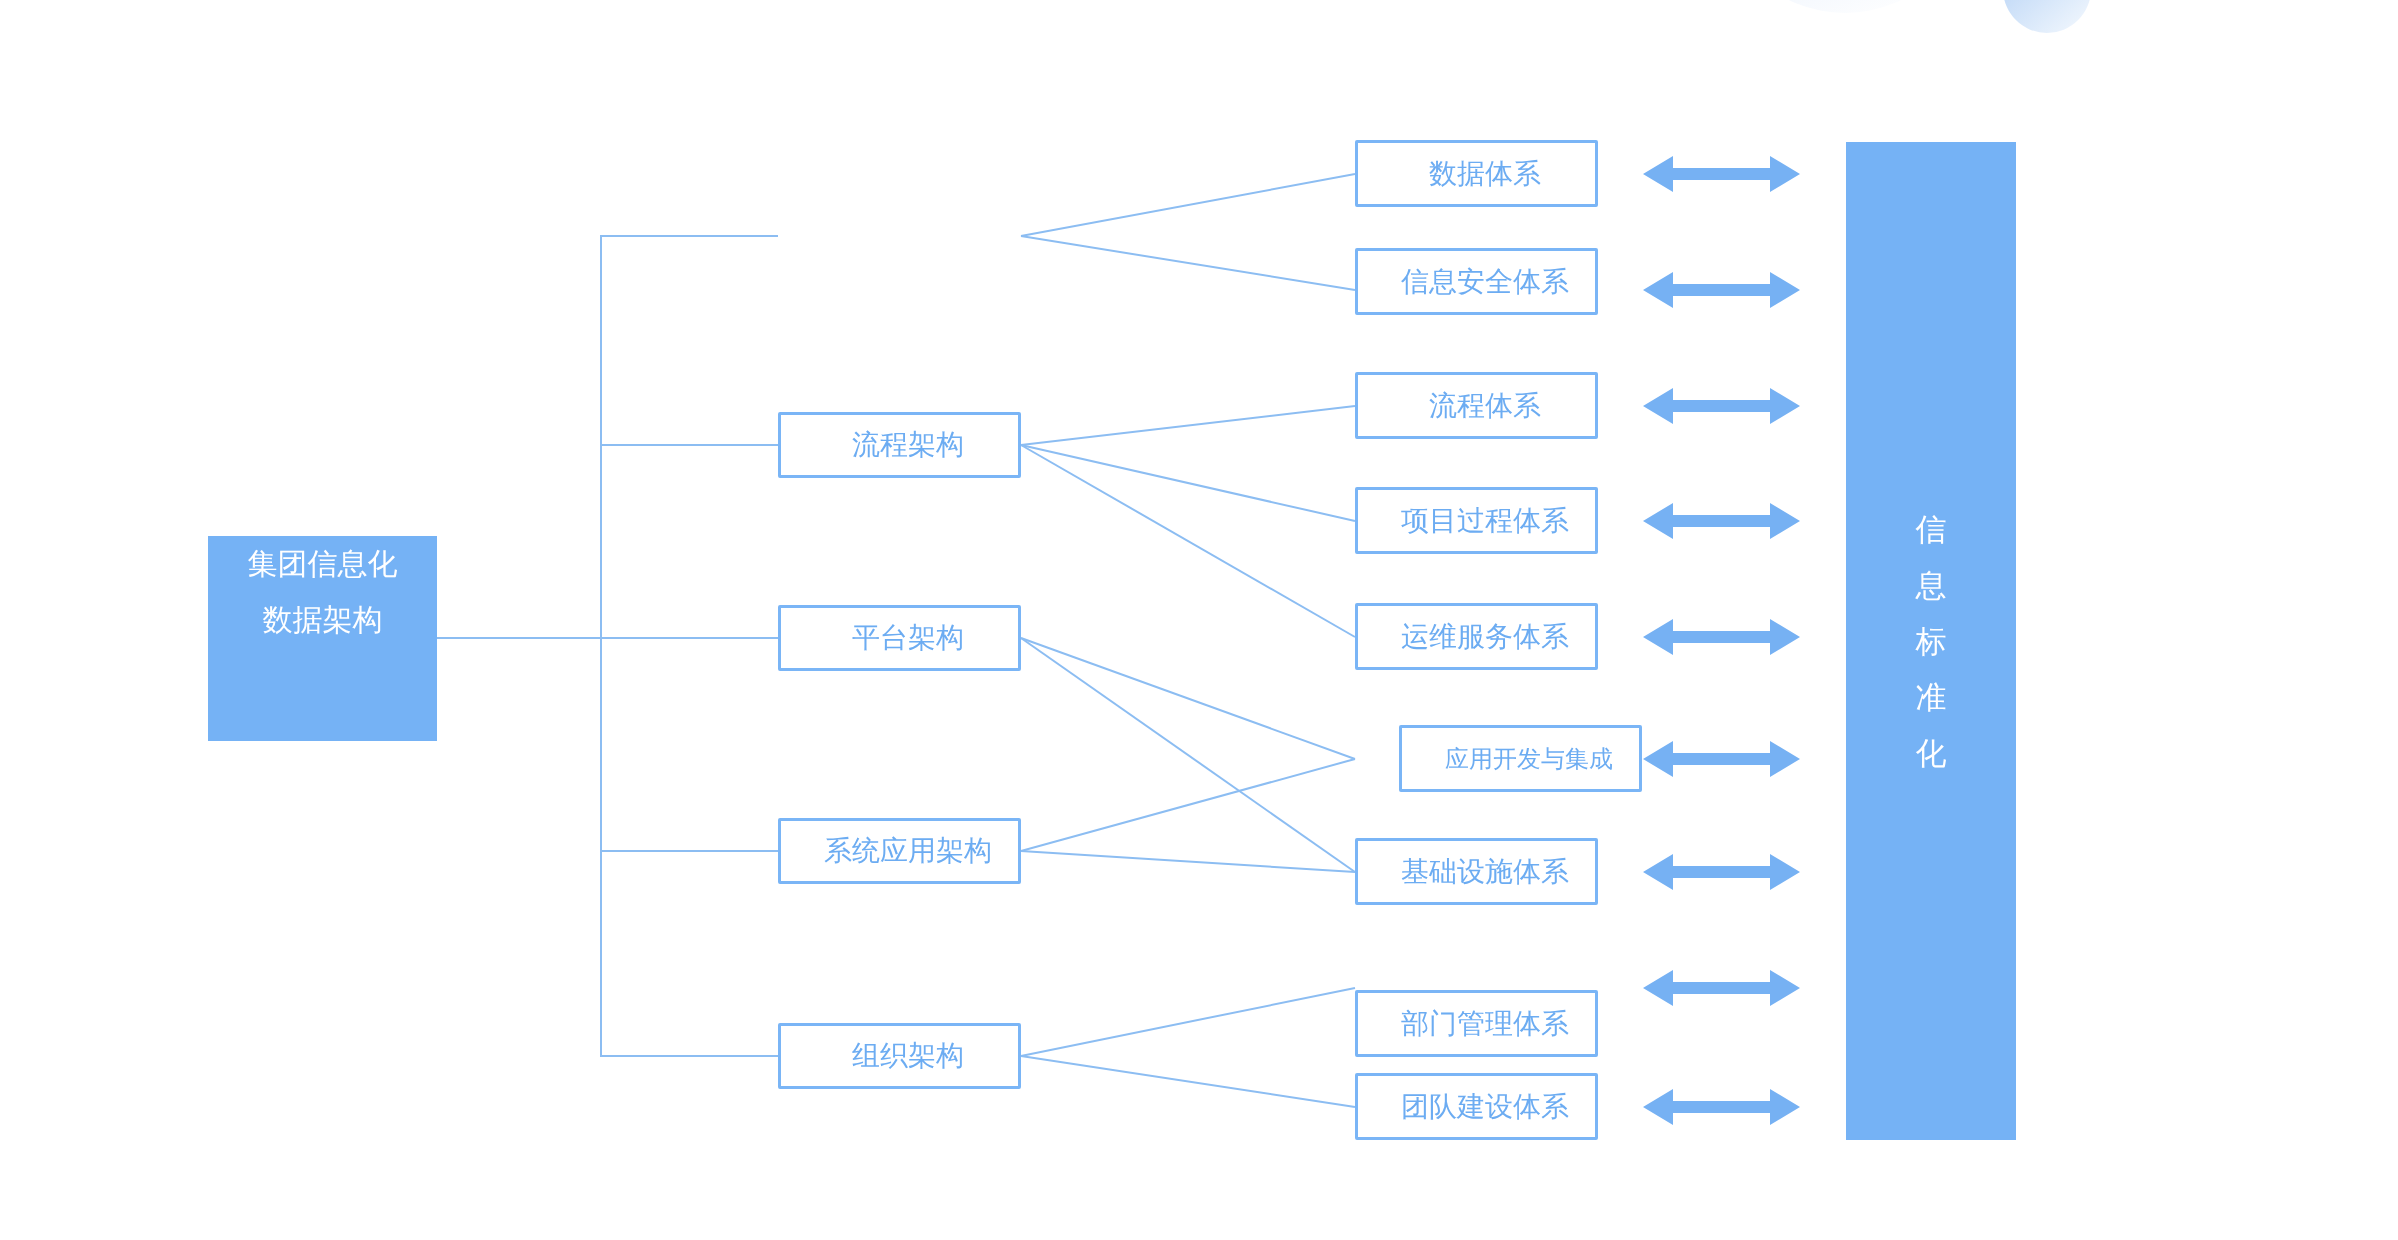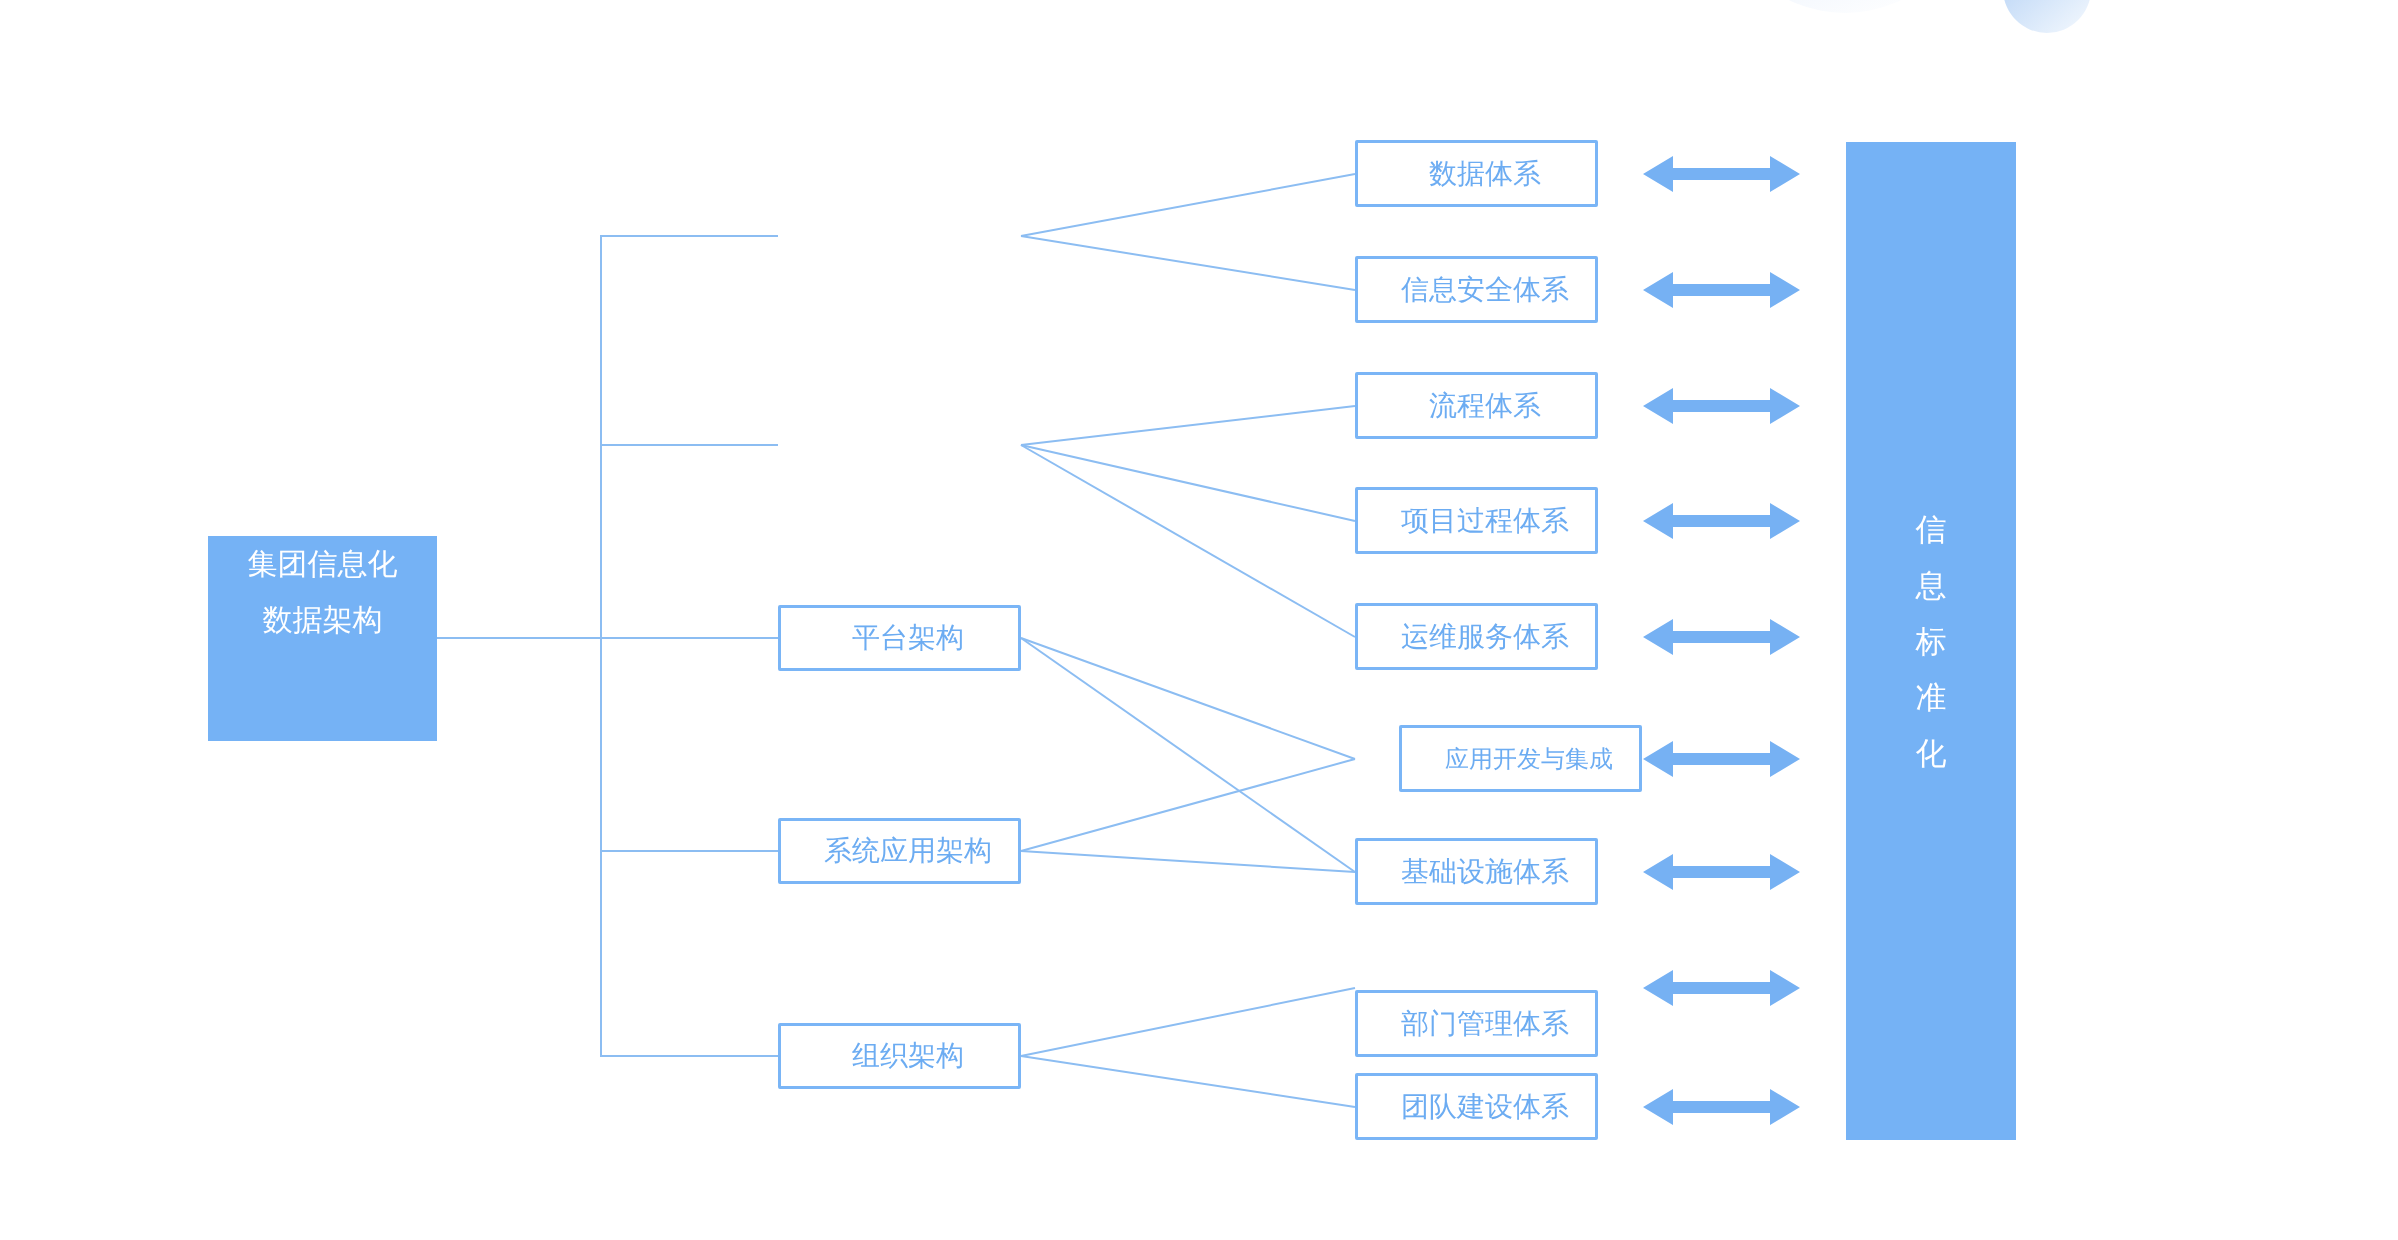--- a/index.html
+++ b/index.html
@@ -79,26 +79,27 @@
       <polygon points="1643,872 1673,854 1673,866 1770,866 1770,854 1800,872 1770,890 1770,878 1673,878 1673,890" fill="#76B1F3"></polygon>
       <polygon points="1643,988 1673,970 1673,982 1770,982 1770,970 1800,988 1770,1006 1770,994 1673,994 1673,1006" fill="#76B1F3"></polygon>
       <polygon points="1643,1107 1673,1089 1673,1101 1770,1101 1770,1089 1800,1107 1770,1125 1770,1113 1673,1113 1673,1125" fill="#76B1F3"></polygon>
     </svg>
 
   <div class="node-root">
     <div>集团信息化</div>
     <div>数据架构</div>
   </div>
 
+  <div class="node-box lv2" style="top:412px">流程架构</div>
   <div class="node-box lv2" style="top:605px">平台架构</div>
   <div class="node-box lv2" style="top:818px">系统应用架构</div>
   <div class="node-box lv2" style="top:1023px">组织架构</div>
 
   <div class="node-box lv3" style="top:140px">数据体系</div>
-  <div class="node-box lv3" style="top:256px">信息安全体系</div>
+  <div class="node-box lv3" style="top:248px">信息安全体系</div>
   <div class="node-box lv3" style="top:372px">流程体系</div>
   <div class="node-box lv3" style="top:487px">项目过程体系</div>
   <div class="node-box lv3" style="top:603px">运维服务体系</div>
   <div class="node-box lv3 small-label" style="top:725px">应用开发与集成</div>
   <div class="node-box lv3" style="top:838px">基础设施体系</div>
   <div class="node-box lv3" style="top:990px">部门管理体系</div>
   <div class="node-box lv3" style="top:1073px">团队建设体系</div>
 
   <div class="std-bar">
     <span>信</span>

